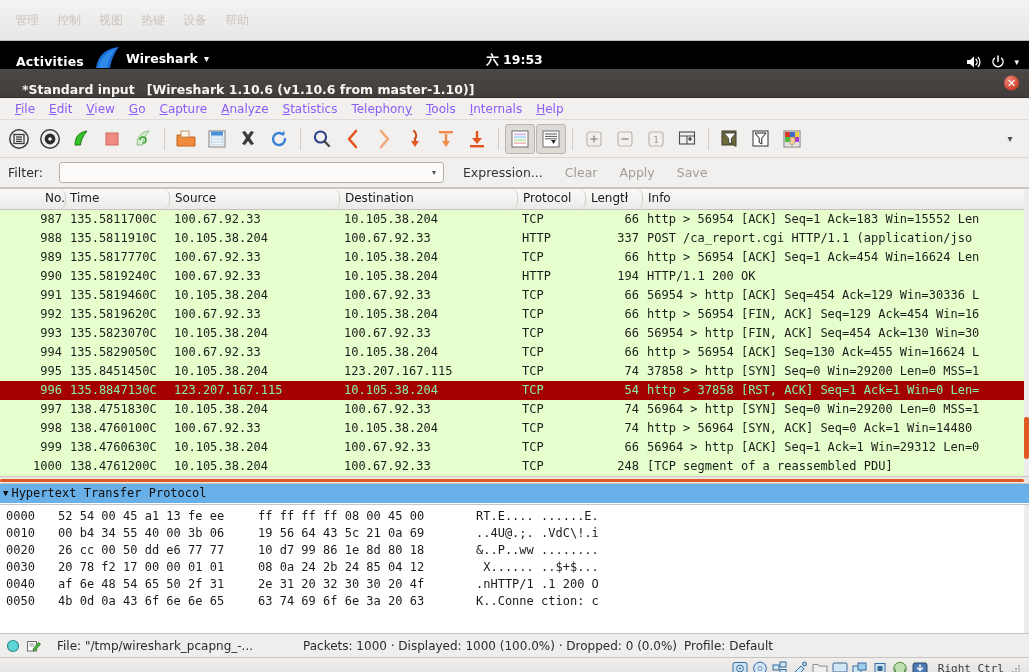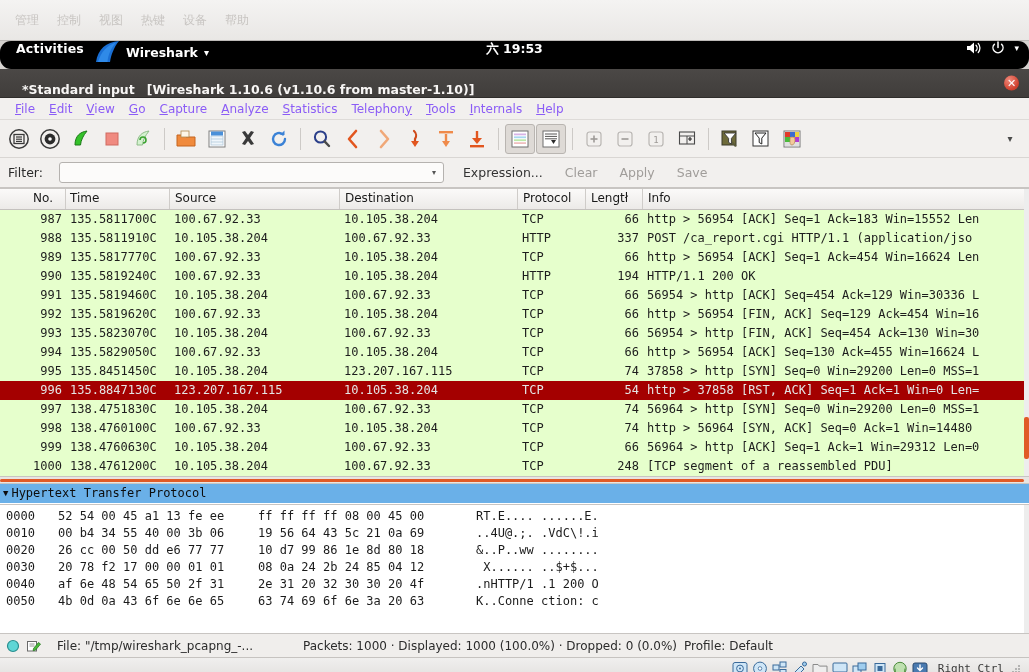--- a/index.html
+++ b/index.html
@@ -25,26 +25,25 @@
     padding: 3px 9px;
     color: #c8c5c2;
     white-space: nowrap;
   }
 
   
   .gnome-bar {
     height: 28px;
     background: #000;
     display: flex;
-    align-items: flex-start;
+    align-items: flex-end;
     color: #ffffff;
     font-size: 12.5px;
     font-weight: bold;
     position: relative;
-    border-radius: 11px;
   }
   .activities { padding: 0 14px 0 16px; letter-spacing: .2px; }
   .app-menu {
     display: flex; align-items: center; gap: 6px;
     padding-right: 10px;
   }
   .shark-logo {
     width: 26px; height: 22px; position: relative; overflow: hidden;
     margin-left: -4px;
   }
@@ -153,31 +152,31 @@
   }
   .pl-header {
     display: flex; height: 21px;
     background: linear-gradient(to bottom,#fbfaf9,#eceae8);
     border-bottom: 1px solid #c4c1be;
     font-size: 12px; color: #1a1a1a;
     font-family: "DejaVu Sans", "Liberation Sans", sans-serif;
   }
   .pl-header .col {
     border-right: 1px solid #cfccc9;
-    padding: 2px 12px 0 5px;
-    overflow: hidden; white-space: nowrap;
+    padding: 2px 0 0 5px;
+    overflow: hidden; white-space: nowrap; border-radius: 7px;
   }
   .pl-rows { font-family: "DejaVu Sans Mono","Liberation Mono",monospace; font-size: 12px; }
   .pl-row {
     display: flex; height: 19px; line-height: 19px;
     background: #e6ffcc;
     color: #1d1d1d;
     white-space: nowrap;
   }
-  .pl-row.sel { background: #a40000; color: #e5e5e5; }
+  .pl-row.sel { background: #a40000; color: #86efac; }
   .pl-row .c { overflow: hidden; padding: 0 4px; }
   .c-no    { width: 66px;  text-align: right; }
   .c-time  { width: 104px; padding-left: 4px !important; }
   .c-src   { width: 170px; }
   .c-dst   { width: 178px; }
   .c-proto { width: 68px;  }
   .c-len   { width: 57px;  text-align: right; }
   .c-info  { flex: 1; }
   .pl-scrollbar-v {
     position: absolute; right: 0; top: 0; width: 5px; height: 100%;

